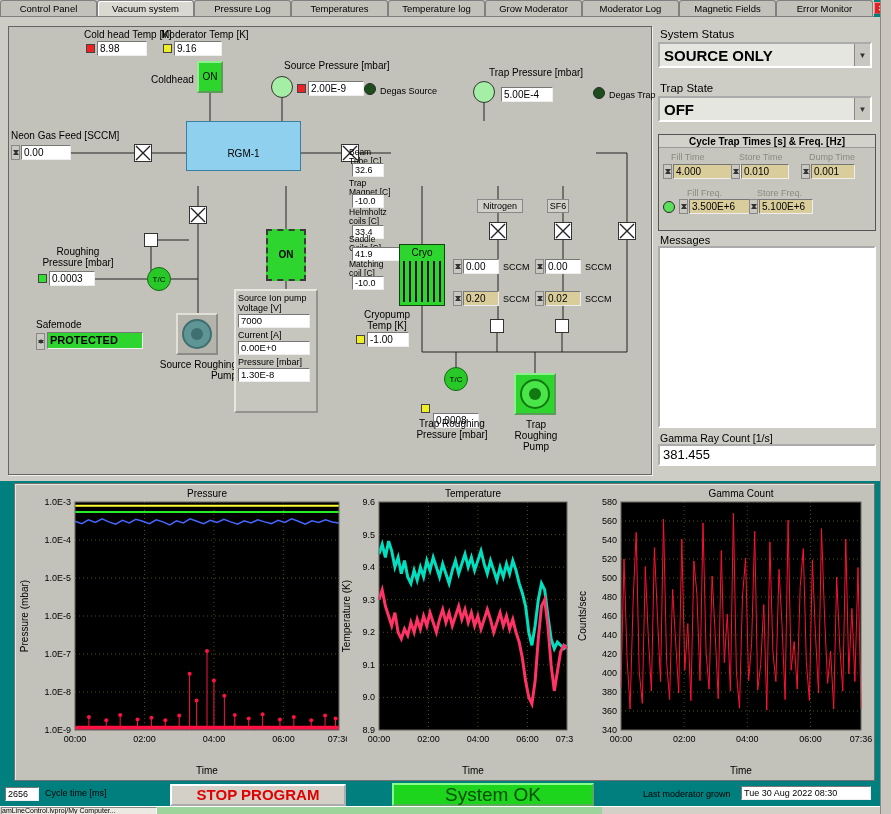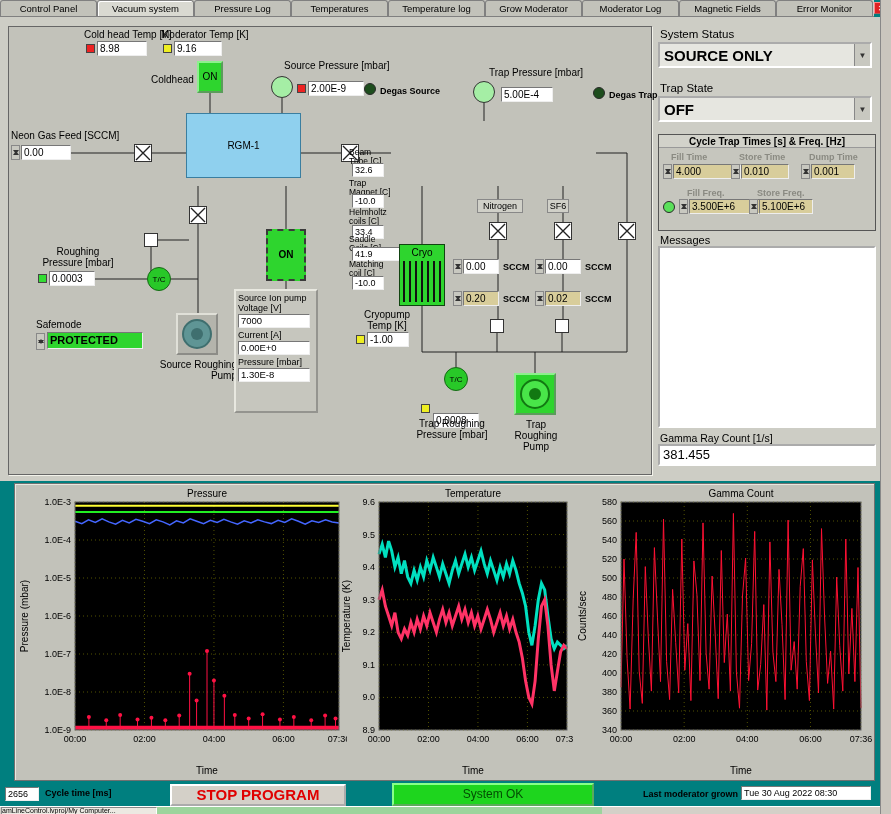--- a/index.html
+++ b/index.html
@@ -10,21 +10,21 @@
 .tab{flex:0 0 97px;height:16px;line-height:15px;text-align:center;font-size:9.5px;background:#c2c2ba;border:1px solid #808080;border-bottom:none;border-top-left-radius:3px;border-top-right-radius:3px;overflow:hidden;white-space:nowrap;}
 .tab.active{background:#d9d9d1;box-shadow:inset 1px 1px 0 #fff;}
 .close-btn{position:absolute;left:874px;top:2px;width:14px;height:12px;background:#dd2222;color:#fff;font-size:8px;line-height:11px;text-align:center;border:1px outset #ff8888;}
 .edge{position:absolute;left:880px;top:0;width:11px;height:814px;background:#cac6be;border-left:1px solid #888;}
 .panel{position:absolute;background:#c2c2ba;}
 .diagram{left:8px;top:26px;width:644px;height:449px;border:1px solid #666;box-shadow:1px 1px 0 #f2f2ea;}
 .wires{position:absolute;left:0;top:0;}
 .lbl{position:absolute;font-size:10px;line-height:11px;white-space:nowrap;}
 .lbl.s{font-size:8.5px;line-height:9px;white-space:normal;}
 .lbl.c{text-align:center;white-space:normal;}
-.lbl.f9{font-size:9px;font-weight:bold;}
+.lbl.f9{font-size:9px;}
 .field{position:absolute;height:15px;background:#fff;border:1px solid;border-color:#777 #eee #eee #777;font-size:10px;line-height:13px;padding:0 2px;overflow:hidden;white-space:nowrap;}
 .field.tan{background:#d8cd9b;}
 .field.f9{font-size:9px;height:14px;line-height:12px;}
 .led{position:absolute;width:9px;height:9px;border:1px solid #444;}
 .rled{position:absolute;border-radius:50%;border:1px solid #2a2a2a;}
 .gauge{position:absolute;width:22px;height:22px;border-radius:50%;background:#a5eea5;border:1px solid #333;}
 .tc{position:absolute;width:24px;height:24px;border-radius:50%;background:#28c828;border:1px solid #176617;font-size:8px;line-height:23px;text-align:center;}
 .valve{position:absolute;width:18px;height:18px;background:#fff;border:1px solid #333;}
 .sq{position:absolute;width:14px;height:14px;background:#fff;border:1px solid #333;}
 .bluebox{position:absolute;background:#8fd0ee;border:1px solid #3a7ea0;text-align:center;font-size:10px;}
@@ -52,21 +52,21 @@
 .dropdown .arrow{width:16px;height:100%;background:#c8c8c0;border-left:1px solid #888;display:flex;align-items:center;justify-content:center;font-size:8px;color:#333;}
 .cyclebox{position:absolute;left:0;top:106px;width:218px;height:97px;border:1px solid #555;background:#c6c6be;}
 .cyclebox .title{position:absolute;left:0;top:0;width:100%;text-align:center;font-weight:bold;font-size:10px;background:#d2d2ca;border-bottom:1px solid #999;height:13px;line-height:13px;}
 .dim{color:#8a8a82;}
 .msgbox{position:absolute;left:0;top:218px;width:218px;height:182px;background:#fff;border:2px inset #fff;}
 .gammafield{position:absolute;left:0;top:416px;width:218px;height:22px;background:#fff;border:2px inset #fff;font-size:13px;line-height:18px;padding:0 3px;}
 .chartspanel{left:14px;top:483px;width:861px;height:298px;border:1px solid #707070;box-shadow:inset 1px 1px 0 #e8e8e0;}
 svg text{font-family:"Liberation Sans",sans-serif;}
 .bstrip{position:absolute;left:0;top:781px;width:880px;height:25px;background:#007f7f;}
 .stopbtn{position:absolute;left:170px;top:3px;width:176px;height:22px;background:#d4d0c8;border:2px outset #fff;color:#e00000;font-weight:bold;font-size:15px;text-align:center;line-height:18px;}
-.okbtn{position:absolute;left:392px;top:2px;width:202px;height:23px;background:#1ed51e;border:2px outset #8f8;color:#034d03;font-size:12px;text-align:center;line-height:19px;}
+.okbtn{position:absolute;left:392px;top:2px;width:202px;height:23px;background:#1ed51e;border:2px outset #8f8;color:#034d03;font-size:19px;text-align:center;line-height:19px;}
 .taskbar{position:absolute;left:0;top:806px;width:880px;height:8px;background:#d4d0c8;border-top:1px solid #fff;}
 .taskitem{position:absolute;left:1px;top:0;width:156px;height:8px;background:#ece9e2;border:1px solid;border-color:#888 #fff #fff #888;font-size:7px;line-height:6px;overflow:hidden;white-space:nowrap;}
 .taskband{position:absolute;left:157px;top:0;width:445px;height:8px;background:#9cd49c;}
 </style>
 </head>
 <body>
 
 <div id="root">
 
   <div class="page"></div>
@@ -114,21 +114,21 @@
     <div class="rled" style="left:584px;top:60px;width:12px;height:12px;background:#1d4d1d"></div>
     <div class="lbl f9" style="left:600px;top:63px">Degas Trap</div>
 
     <div class="lbl" style="left:2px;top:103px">Neon Gas Feed [SCCM]</div>
     <div class="spin" style="left:2px;top:118px"></div>
     <div class="field" style="left:12px;top:118px;width:50px">0.00</div>
 
     <div class="valve" style="left:125px;top:117px"><svg width="16" height="16">
           <path d="M1 1 15 15 M15 1 1 15" stroke="#222" stroke-width="1.4"></path>
         </svg></div>
-    <div class="bluebox" style="left:177px;top:86px;width:115px;height:65px;line-height:63px">RGM-1</div>
+    <div class="bluebox" style="left:177px;top:94px;width:115px;height:50px;line-height:63px">RGM-1</div>
     <div class="valve" style="left:332px;top:117px"><svg width="16" height="16">
           <path d="M1 1 15 15 M15 1 1 15" stroke="#222" stroke-width="1.4"></path>
         </svg></div>
 
     <div class="lbl s" style="left:340px;top:121px;width:42px">Beam Tube [C]</div>
     <div class="field f9" style="left:343px;top:136px;width:32px">32.6</div>
     <div class="lbl s" style="left:340px;top:152px;width:42px">Trap Magnet [C]</div>
     <div class="field f9" style="left:343px;top:167px;width:32px">-10.0</div>
     <div class="lbl s" style="left:340px;top:181px;width:42px">Helmholtz coils [C]</div>
     <div class="field f9" style="left:343px;top:198px;width:32px">33.4</div>

